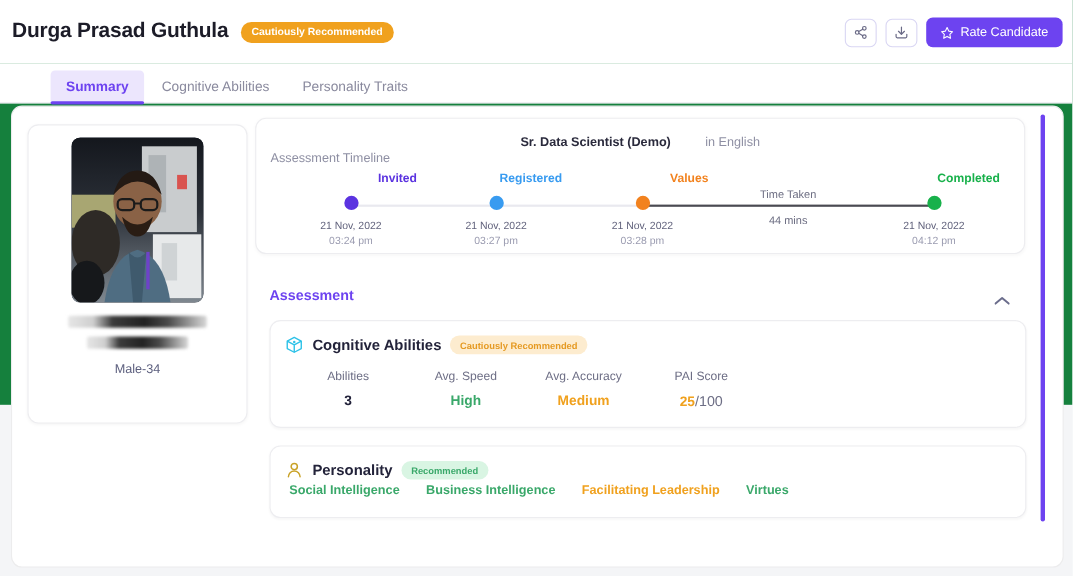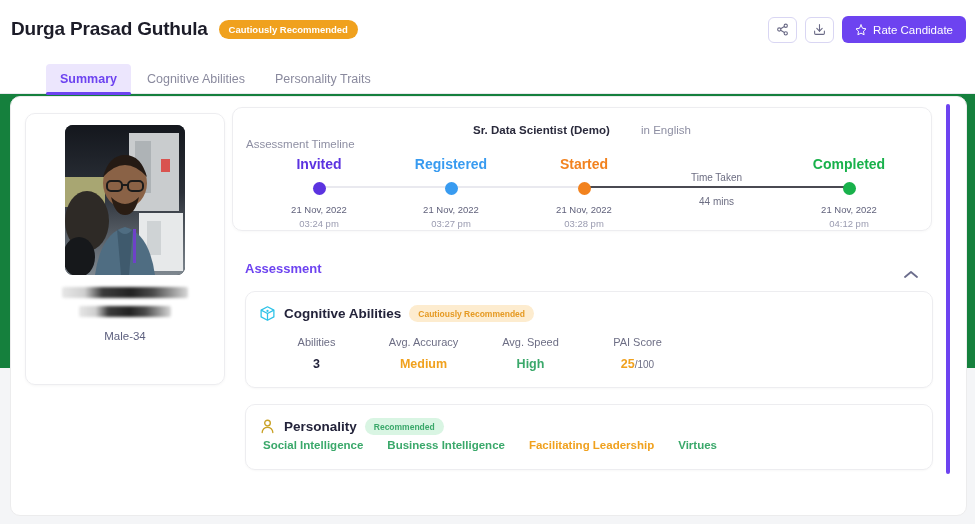--- a/index.html
+++ b/index.html
@@ -115,21 +115,21 @@
     font-size: 11.5px; color: #2a2a3c; font-weight: bold;
   }
   .tl-role .lang { color: #8e8fa3; font-weight: normal; padding-left: 28px; }
 
   .tl-track { position: absolute; left: 0; top: 48px; width: 700px; height: 70px; }
   .tl-line {
     position: absolute; top: 30px; height: 2px; background: #e9e9ef;
   }
   .tl-line.taken { background: #4a4a52; height: 2.2px; }
   .node { position: absolute; top: 0; width: 120px; margin-left: -60px; text-align: center; }
-  .node .nlabel { font-size: 14px; font-weight: bold; }
+  .node .nlabel { font-size: 11px; font-weight: bold; text-align: right; }
   .node .ndot {
     width: 13px; height: 13px; border-radius: 50%; margin: 10px auto 0;
     position: relative; z-index: 3;
   }
   .node .ndate { margin-top: 9px; font-size: 9.5px; color: #61627c; }
   .node .ntime { margin-top: 3px; font-size: 9.5px; color: #9a9bb0; }
   .taken-label {
     position: absolute; top: 16px; width: 180px; text-align: center;
     font-size: 10px; color: #6c6d82;
   }
@@ -163,21 +163,21 @@
   .pill-soft.warn { background: #fdeccf; color: #e59a23; }
   .pill-soft.good { background: #d9f5e3; color: #3aa86a; }
 
   .stats { display: flex; padding: 14px 0 16px 17px; }
   .stat { width: 107px; text-align: center; }
   .stat .sk { font-size: 11px; color: #6d6e85; }
   .stat .sv { margin-top: 9px; font-size: 12.5px; font-weight: bold; }
   .sv.dark { color: #22223a; }
   .sv.orange { color: #f0a11e; }
   .sv.green { color: #3aa86a; }
-  .sv .denom { color: #6d6e85; font-weight: normal; font-size: 10px; }
+  .sv .denom { color: #6d6e85; font-weight: normal; font-size: 13px; }
 
   .traits { padding: 4px 0 0 17px; }
   .trow { display: flex; gap: 24px; margin-bottom: 18px; }
   .trait { font-size: 11.5px; font-weight: bold; color: #3aa86a; cursor: pointer; }
   .trait.amber { color: #f0a11e; }
 
   
   .vscroll {
     position: absolute; left: 946px; top: 104px; width: 4px; height: 370px;
     background: #6d43f0; border-radius: 2px; cursor: pointer;
@@ -293,21 +293,21 @@
             <div class="ndate">21 Nov, 2022</div>
             <div class="ntime">03:24 pm</div>
           </div>
           <div class="node" id="node1" style="left: 218px;">
             <div class="nlabel" style="color: rgb(56, 155, 240);">Registered</div>
             <div class="ndot" style="background: rgb(56, 155, 240);"></div>
             <div class="ndate">21 Nov, 2022</div>
             <div class="ntime">03:27 pm</div>
           </div>
           <div class="node" id="node2" style="left: 351px;">
-            <div class="nlabel" style="color: rgb(242, 130, 30);">Started</div>
+            <div class="nlabel" style="color: rgb(242, 130, 30);">Values</div>
             <div class="ndot" style="background: rgb(242, 130, 30);"></div>
             <div class="ndate">21 Nov, 2022</div>
             <div class="ntime">03:28 pm</div>
           </div>
           <div class="node" id="node3" style="left: 616px;">
             <div class="nlabel" style="color: rgb(24, 177, 75);">Completed</div>
             <div class="ndot" style="background: rgb(24, 177, 75);"></div>
             <div class="ndate">21 Nov, 2022</div>
             <div class="ntime">04:12 pm</div>
           </div>
@@ -335,26 +335,26 @@
           </svg>
           <span class="sp-name">Cognitive Abilities</span>
           <span class="pill-soft warn">Cautiously Recommended</span>
         </div>
         <div class="stats">
           <div class="stat">
             <div class="sk">Abilities</div>
             <div class="sv dark">3</div>
           </div>
           <div class="stat">
+            <div class="sk">Avg. Speed</div>
+            <div class="sv green">High</div>
+          </div>
+          <div class="stat">
             <div class="sk">Avg. Accuracy</div>
             <div class="sv orange">Medium</div>
-          </div>
-          <div class="stat">
-            <div class="sk">Avg. Speed</div>
-            <div class="sv green">High</div>
           </div>
           <div class="stat">
             <div class="sk">PAI Score</div>
             <div class="sv orange">
               <span>25</span><span class="denom">/100</span>
             </div>
           </div>
         </div>
       </div>
 

